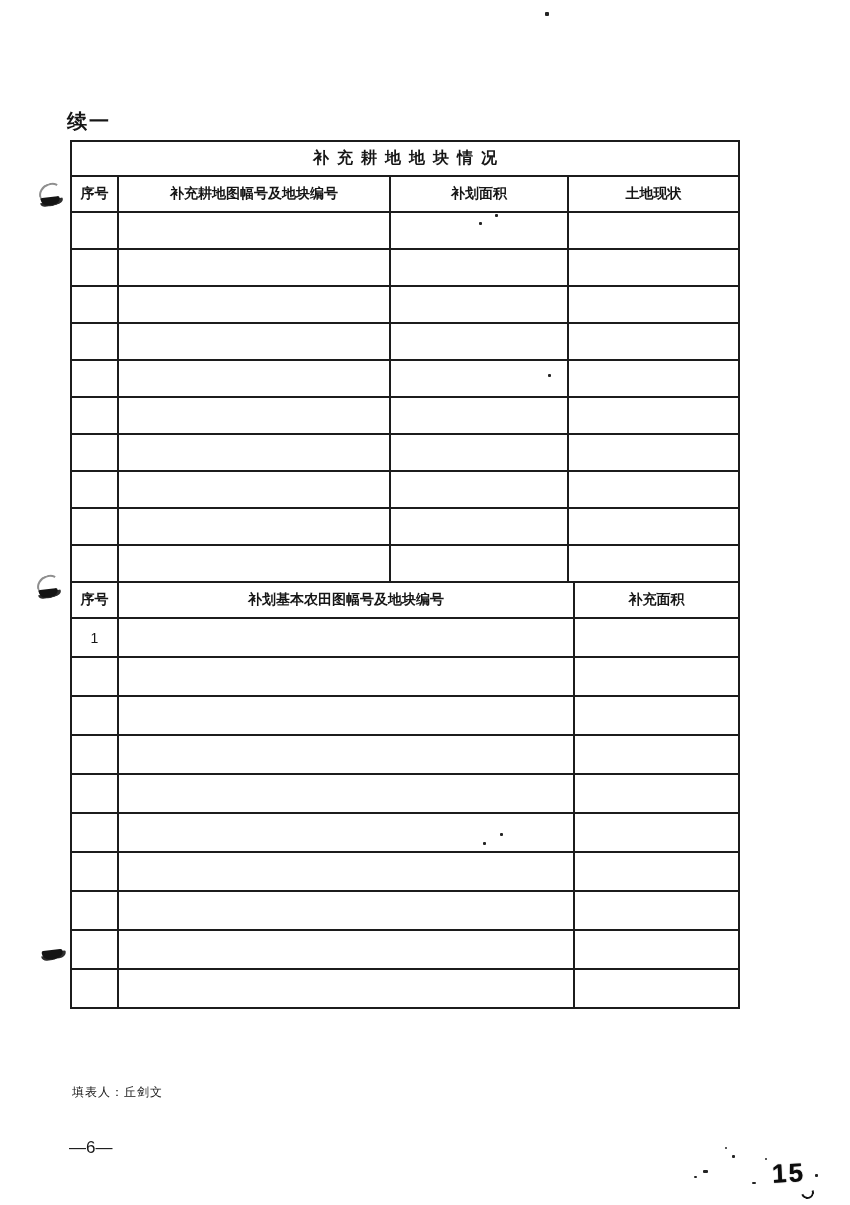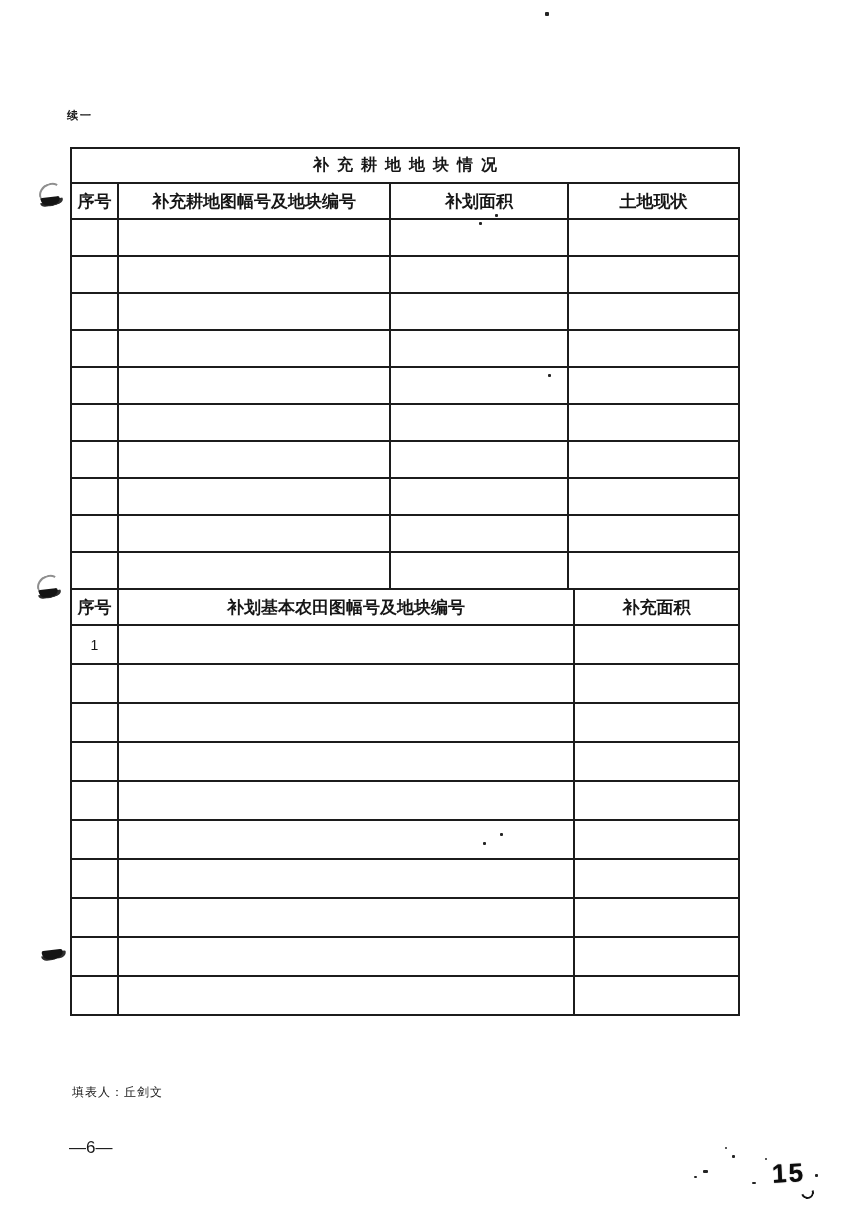--- a/index.html
+++ b/index.html
@@ -6,38 +6,38 @@
   body{
     width:850px;height:1205px;position:relative;overflow:hidden;
     background:#ffffff;color:#161616;
     font-family:"Liberation Sans",sans-serif;
   }
   .sheet{position:absolute;inset:0;background:#fff;}
 
   
   .cont-label{
     position:absolute;left:67px;top:108px;
-    font-size:11px;font-weight:bold;letter-spacing:2px;
-  }
-
-  
-  .table-frame{position:absolute;left:70px;top:147px;width:740px;}
+    font-size:20px;font-weight:bold;letter-spacing:2px;
+  }
+
+  
+  .table-frame{position:absolute;left:70px;top:140px;width:740px;}
   table{border-collapse:collapse;table-layout:fixed;width:668px;background:#fff;}
   td,th{
     border:2px solid #1c1c1c;padding:0;margin:0;
     font-size:15px;color:#161616;text-align:center;vertical-align:middle;
     overflow:hidden;white-space:nowrap;
   }
   #farmland-table{margin-top:-2px;} 
 
   tr.title-row td{
     height:33px;font-size:16px;font-weight:bold;
     letter-spacing:0.5em;text-indent:0.5em;
   }
-  tr.head-row th{height:34px;font-weight:bold;font-size:17px;}
+  tr.head-row th{height:34px;font-weight:bold;font-size:14px;}
   #supplement-table tbody tr{height:37px;}
   #farmland-table tbody tr{height:39px;}
   tbody td{font-size:14px;}
 
   
   .filler{
     position:absolute;left:72px;top:1084px;
     font-size:12px;letter-spacing:1px;
     font-family:"Liberation Serif",serif;
   }

